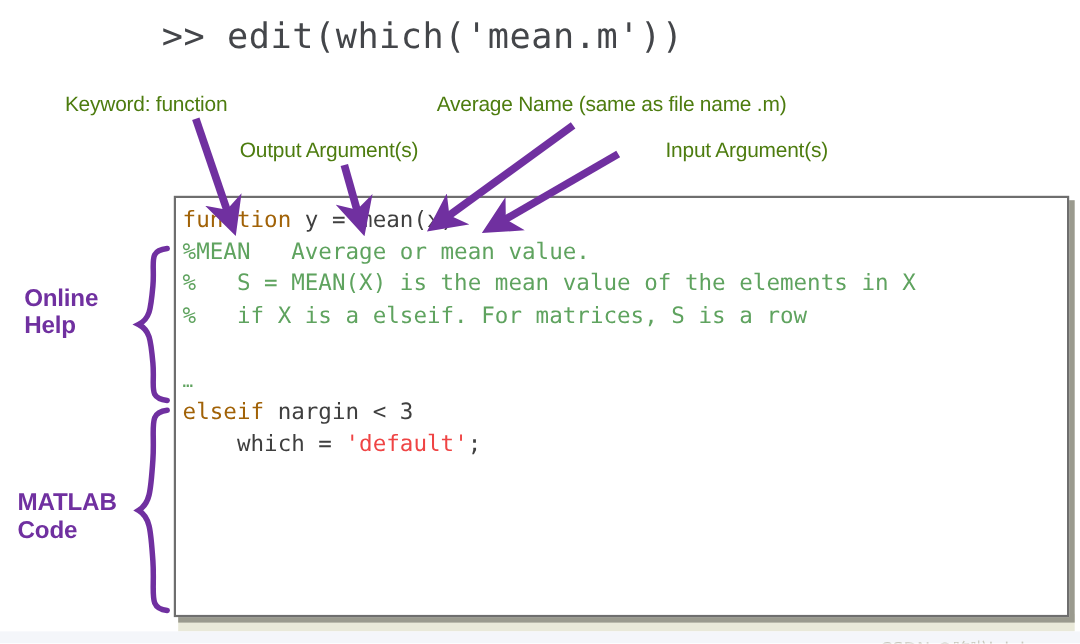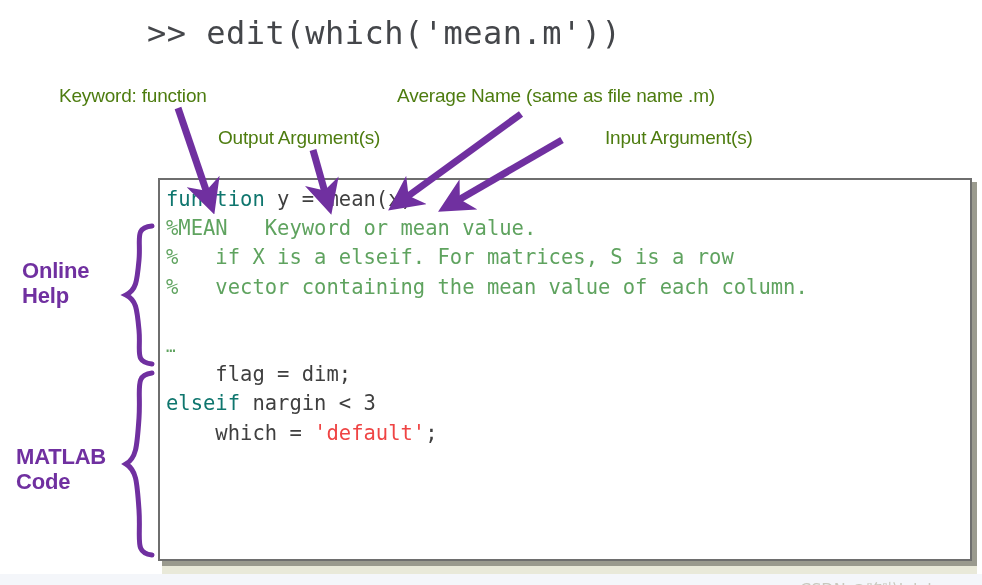--- a/index.html
+++ b/index.html
@@ -116,21 +116,21 @@
   }
   .code-line {
     font-family: "DejaVu Sans Mono", "Liberation Mono", monospace;
     font-size: 20.5px;
     line-height: 29.2px;
     height: 29.2px;
     white-space: pre;
     color: #3f3f3f;
     letter-spacing: 0px;
   }
-  .tok-kw   { color: #0f766e; }
+  .tok-kw   { color: #a16207; }
   .tok-cmt  { color: #5fa35f; }
   .tok-str  { color: #ef4444; }
   .tok-txt  { color: #3f3f3f; }
   .tok-ell  { color: #5fa35f; font-size: 16px; }
   .code-line.spacer { color: transparent; }
 
   
   .watermark {
     position: absolute;
     left: 800px;
@@ -158,26 +158,25 @@
 
   <div class="sidelabel" id="side-online">Online
 Help</div>
   <div class="sidelabel" id="side-matlab">MATLAB
 Code</div>
 
   <div class="code-shadow"></div>
   <div class="code-panel">
     <div class="code-inner" id="code-lines">
         <div class="code-line"><span class="tok-kw">function</span><span class="tok-txt"> y = mean(x)</span></div>
-        <div class="code-line"><span class="tok-cmt">%MEAN   Keyword or mean value.</span></div>
+        <div class="code-line"><span class="tok-cmt">%MEAN   Average or mean value.</span></div>
+        <div class="code-line"><span class="tok-cmt">%   S = MEAN(X) is the mean value of the elements in X</span></div>
         <div class="code-line"><span class="tok-cmt">%   if X is a elseif. For matrices, S is a row</span></div>
-        <div class="code-line"><span class="tok-cmt">%   vector containing the mean value of each column.</span></div>
         <div class="code-line spacer"><span class="tok-txt"> </span></div>
         <div class="code-line"><span class="tok-ell">…</span></div>
-        <div class="code-line"><span class="tok-txt">    flag = dim;</span></div>
         <div class="code-line"><span class="tok-kw">elseif</span><span class="tok-txt"> nargin &lt; 3</span></div>
         <div class="code-line"><span class="tok-txt">    which = </span><span class="tok-str">'default'</span><span class="tok-txt">;</span></div>
         <div class="code-line spacer"><span class="tok-txt"> </span></div>
       </div>
   </div>
 
   <svg id="overlay" viewBox="0 0 982 585">
     <defs>
       <marker id="ah" markerWidth="5" markerHeight="5" refX="2.2" refY="2.5" orient="auto" markerUnits="strokeWidth">
         <path d="M0,0 L5,2.5 L0,5 L1.4,2.5 z" fill="#7030a0"></path>

